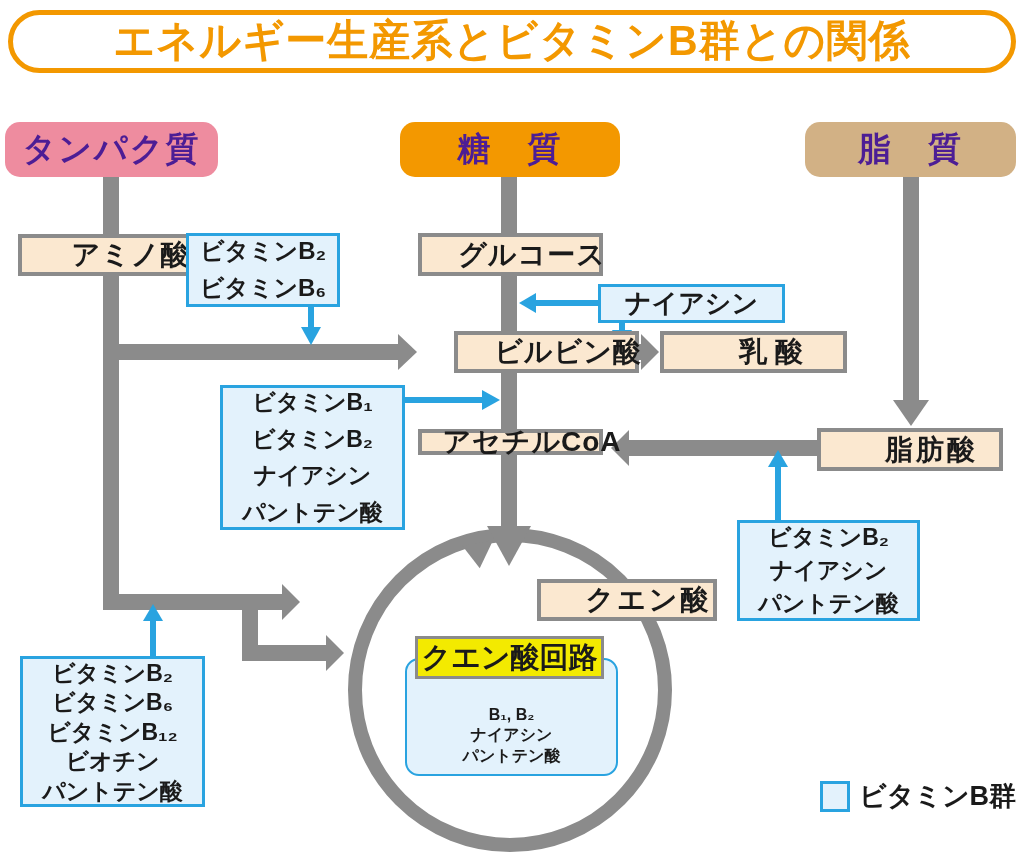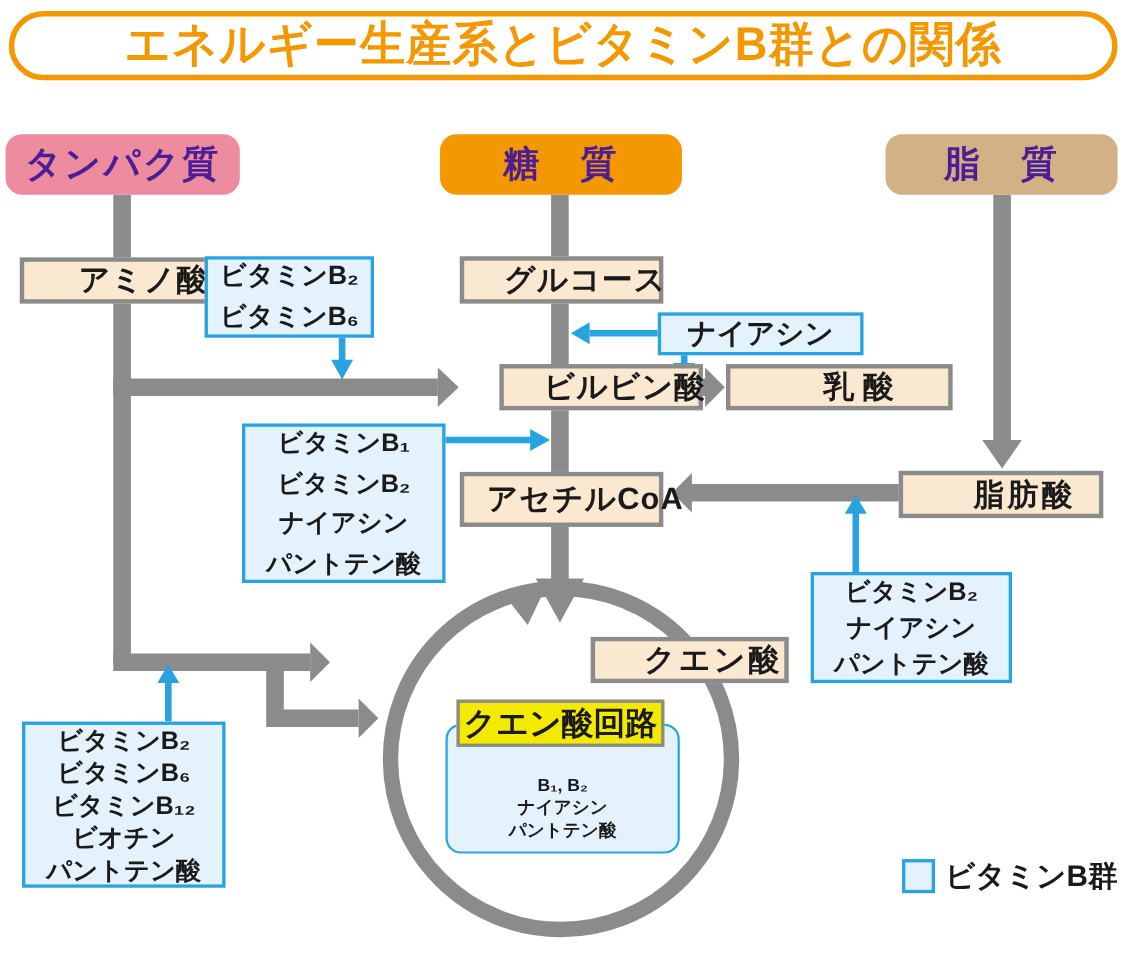--- a/index.html
+++ b/index.html
@@ -28,22 +28,22 @@
   .hdr-lipid{left:805px;top:122px;width:211px;background:var(--tan);}
   .node{
     background:var(--beige);border:4px solid var(--gray);
     display:flex;align-items:center;justify-content:center;
     font-weight:bold;font-size:28px;letter-spacing:1px;white-space:nowrap;padding-left:43px;
   }
   .n-amino{left:18px;top:234px;width:182px;height:42px;}
   .n-glucose{left:418px;top:233px;width:185px;height:43px;}
   .n-neutralfat{left:818px;top:234px;width:187px;height:42px;}
   .n-pyruvic{left:418px;top:331px;width:185px;height:42px;margin-left:36px;}
-  .n-lactic{left:660px;top:331px;width:206px;height:42px;letter-spacing:8px;}
-  .n-acetyl{left:418px;top:429px;width:185px;height:50px;}
+  .n-lactic{left:660px;top:331px;width:187px;height:42px;letter-spacing:8px;}
+  .n-acetyl{left:418px;top:429px;width:185px;height:26px;}
   .n-fatty{left:817px;top:428px;width:186px;height:43px;letter-spacing:3px;}
   .n-oxalo{left:302px;top:579px;width:185px;height:42px;}
   .n-citrate{left:537px;top:579px;width:180px;height:42px;letter-spacing:3px;}
   .vbox{
     background:var(--lightblue);border:3px solid var(--blue);
     display:flex;flex-direction:column;align-items:center;justify-content:space-between;
     font-weight:bold;text-align:center;
   }
   .vbox div{line-height:1.28;}
   .vb-topleft{left:186px;top:233px;width:154px;height:74px;font-size:24px;}

